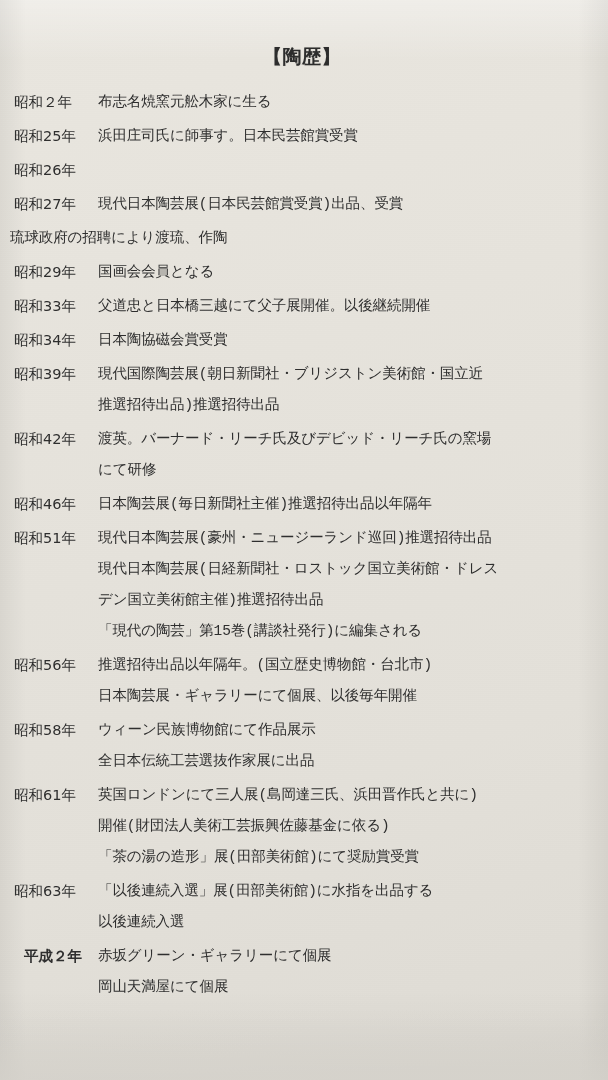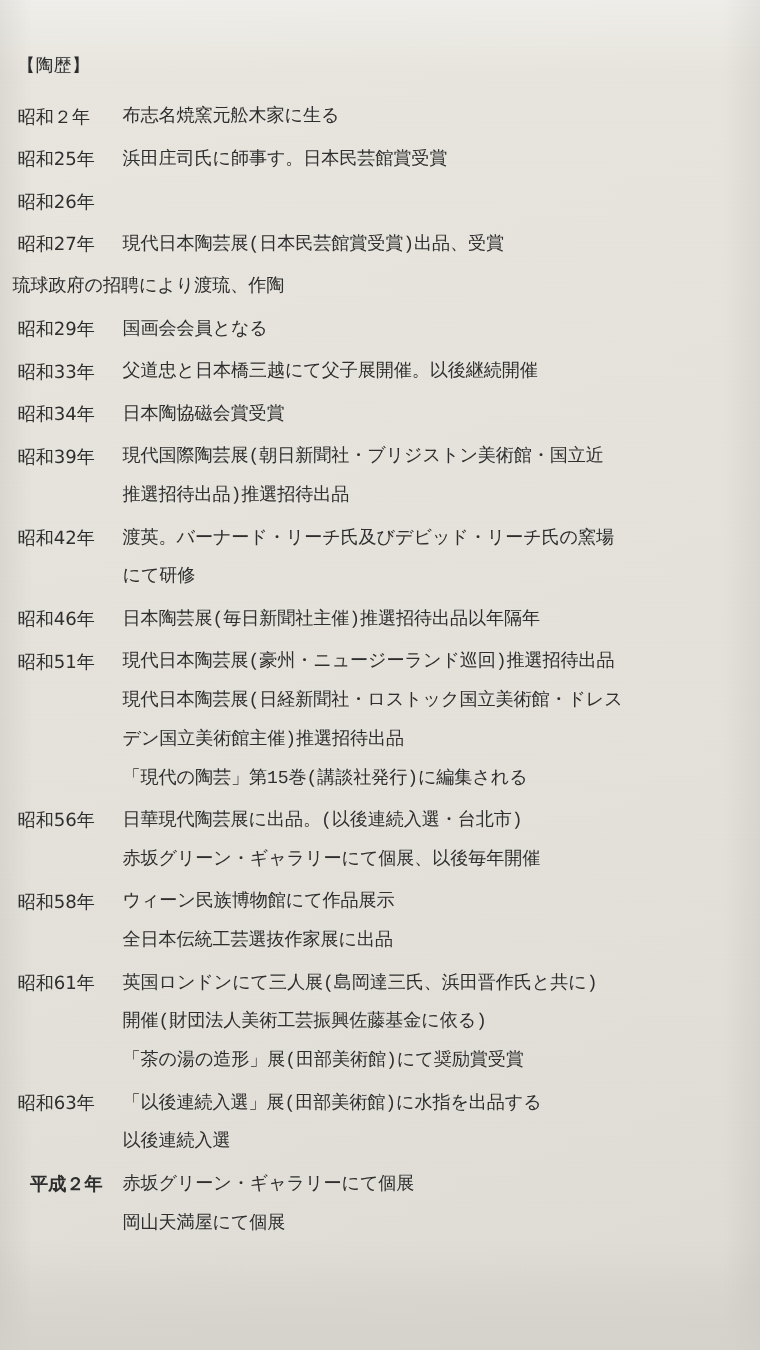--- a/index.html
+++ b/index.html
@@ -36,26 +36,27 @@
     position: absolute;
     left: 0;
     top: 0;
     right: 0;
     bottom: 0;
     padding: 44px 18px 0 10px;
     box-sizing: border-box;
   }
   .doc-title {
     font-family: "DejaVu Sans", sans-serif;
-    font-size: 14px;
-    font-weight: 400;
+    font-size: 19px;
+    font-weight: 700;
     color: #2c2c2c;
     letter-spacing: 0.5px;
     margin: 0 0 17px 4px;
     text-shadow: 0 0 1px rgba(0,0,0,0.18);
+    text-align: center;
   }
   .entries {
     display: block;
   }
   .entry {
     display: flex;
     align-items: flex-start;
     margin-bottom: 3px;
   }
   .era {
@@ -183,22 +184,22 @@
           <div class="desc">
             <span class="line">現代日本陶芸展(豪州・ニュージーランド巡回)推選招待出品</span>
             <span class="line">現代日本陶芸展(日経新聞社・ロストック国立美術館・ドレス</span>
             <span class="line">デン国立美術館主催)推選招待出品</span>
             <span class="line">「現代の陶芸」第15巻(講談社発行)に編集される</span>
           </div>
         </div>
         <div class="entry">
           <div class="era">昭和56年</div>
           <div class="desc">
-            <span class="line">日華現代陶芸展に出品。(以後連続入選・台北市)</span>
-            <span class="line">赤坂グリーン・ギャラリーにて個展、以後毎年開催</span>
+            <span class="line">推選招待出品以年隔年。(国立歴史博物館・台北市)</span>
+            <span class="line">日本陶芸展・ギャラリーにて個展、以後毎年開催</span>
           </div>
         </div>
         <div class="entry">
           <div class="era">昭和58年</div>
           <div class="desc">
             <span class="line">ウィーン民族博物館にて作品展示</span>
             <span class="line">全日本伝統工芸選抜作家展に出品</span>
           </div>
         </div>
         <div class="entry">

